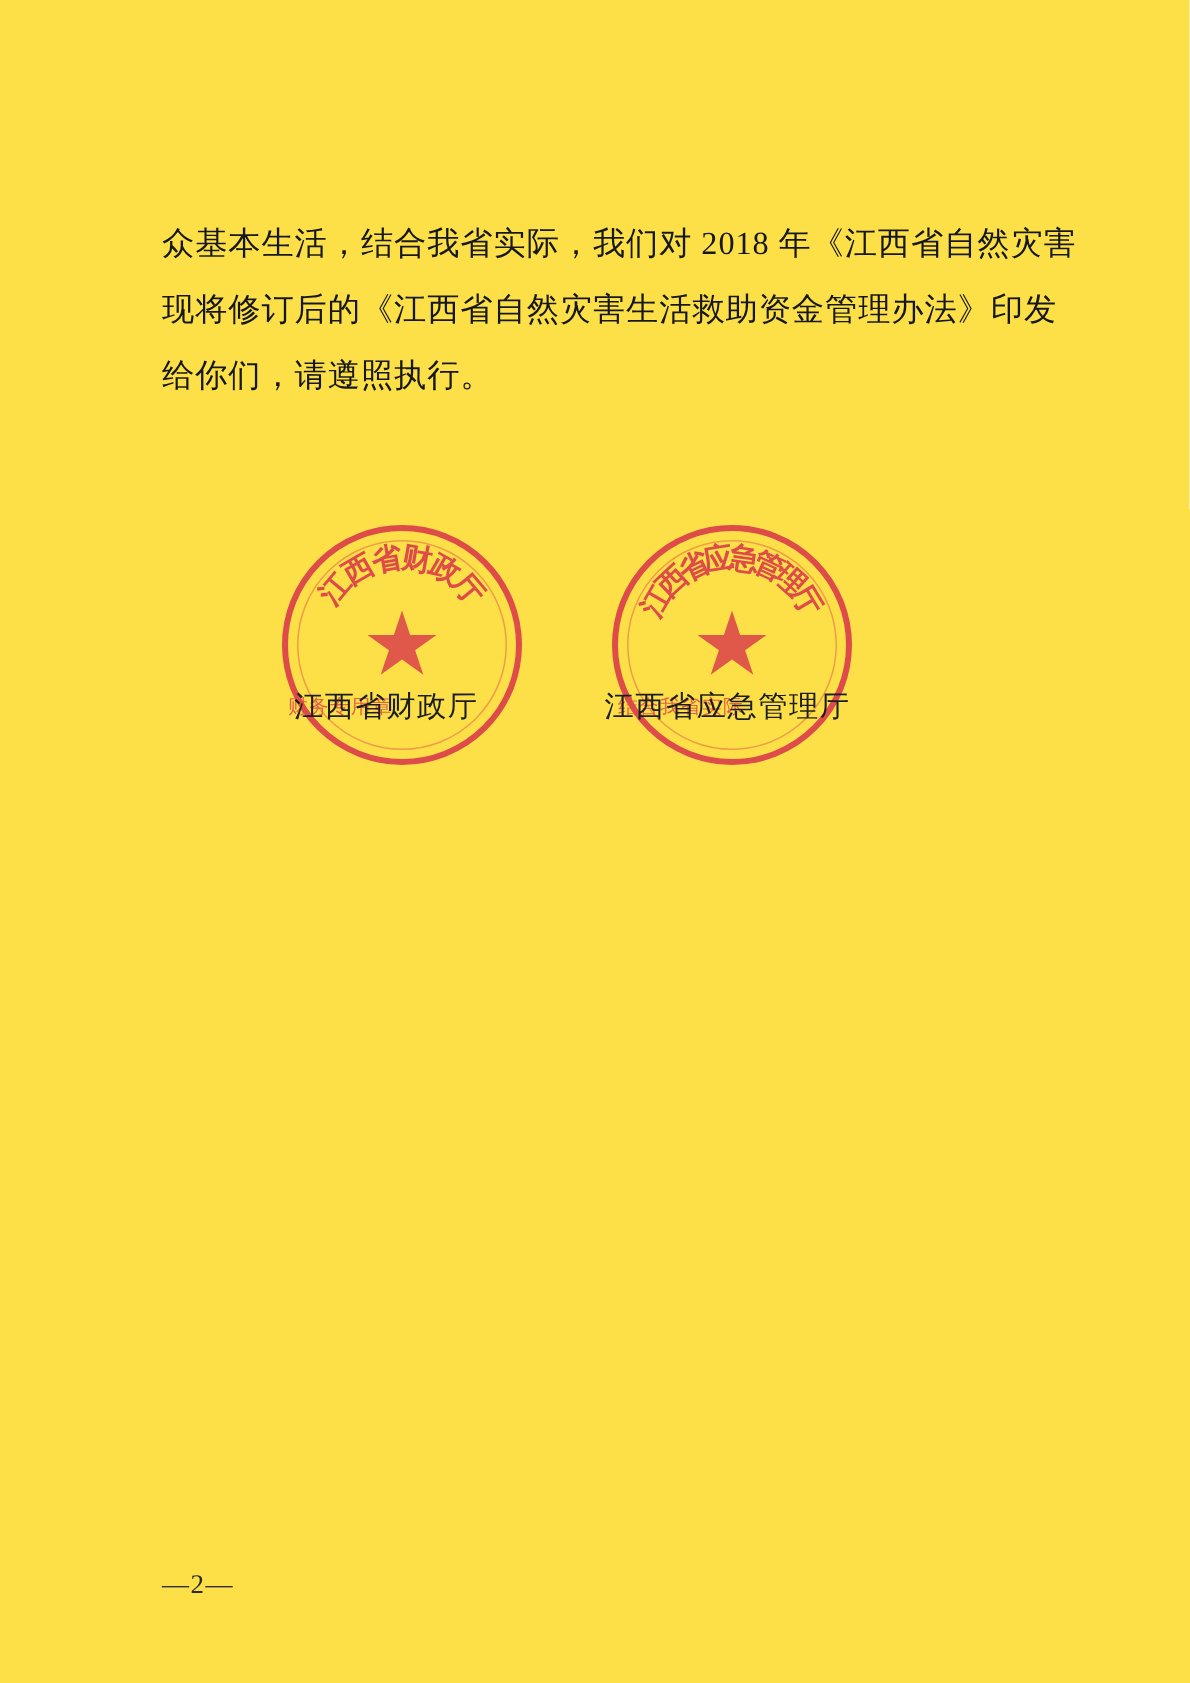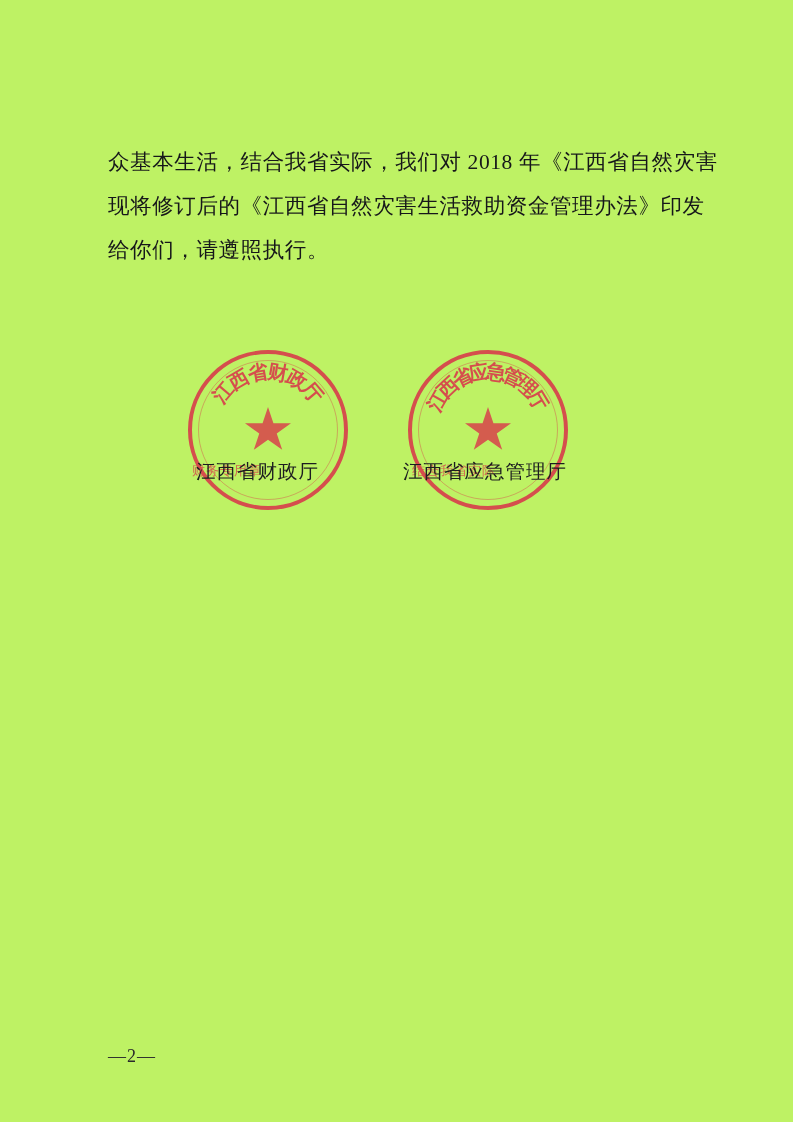--- a/index.html
+++ b/index.html
@@ -12,21 +12,21 @@
     height: 1122px;
     position: relative;
     font-family: "Liberation Serif", "DejaVu Serif", serif;
     color: #1a1a1a;
     overflow: hidden;
   }
 
   .page {
     position: absolute;
     inset: 0;
-    background: #bef264;
+    background: #fde047;
   }
 
   
   .doc-body {
     position: absolute;
     left: 108px;
     top: 140px;
     width: 590px;
   }
   .doc-line {

